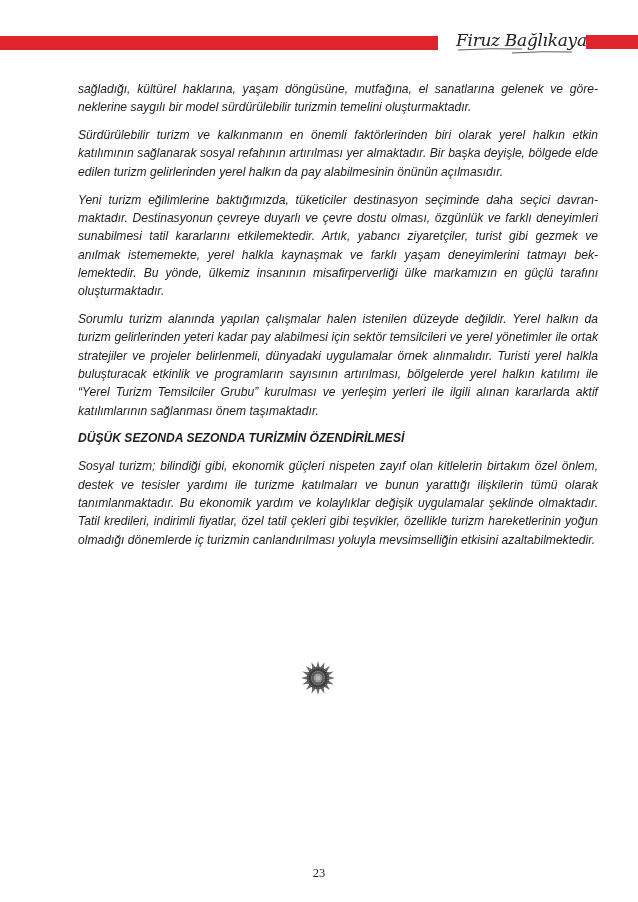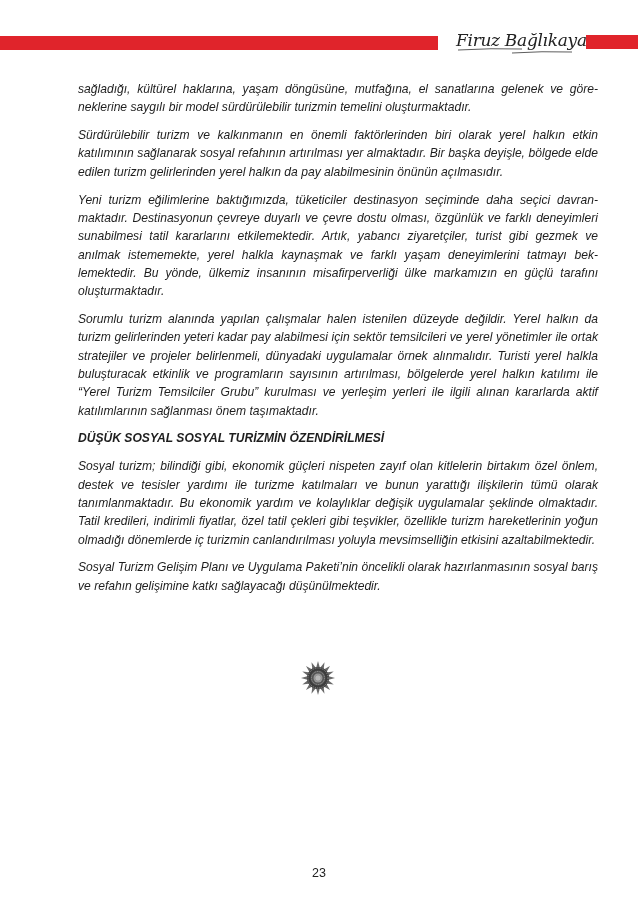--- a/index.html
+++ b/index.html
@@ -22,43 +22,42 @@
       font-size: 12.1px; line-height: 18.3px;
       text-align: justify; hyphens: manual; font-style: italic;
     }
     .content p { margin: 0 0 9.6px 0; }
     .content h2 {
       margin: 0 0 9.6px 0; font-size: 12.1px; line-height: 18.3px; font-weight: bold; text-align: left;
     }
     .ornament { position: absolute; left: 300px; top: 660px; width: 36px; height: 36px; }
     .page-number {
       position: absolute; left: 0; width: 638px; top: 866px; text-align: center;
-      font-family: Liberation Sans, sans-serif; font-size: 12.5px; color: #222;
+      font-family: Liberation Serif, serif; font-size: 12.5px; color: #222;
     }
   </style>
 </head>
 <body>
 
 <div class="bar-main"></div>
 <div class="signature">
   <svg width="126" height="30">
     <path d="M6 24 Q40 22 70 23 M60 27 Q90 25 120 26" stroke="#333" stroke-width="0.8" fill="none"></path>
   </svg>
   <span class="sig-text">Firuz Bağlıkaya</span>
 </div>
 <div class="bar-end"></div>
 
 <div class="content">
   <p>sağladığı, kültürel haklarına, yaşam döngüsüne, mutfağına, el sanatlarına gelenek ve göre­neklerine saygılı bir model sürdürülebilir turizmin temelini oluşturmaktadır.</p>
   <p>Sürdürülebilir turizm ve kalkınmanın en önemli faktörlerinden biri olarak yerel halkın etkin katılımının sağlanarak sosyal refahının artırılması yer almaktadır. Bir başka deyişle, bölgede elde edilen turizm gelirlerinden yerel halkın da pay alabilmesinin önünün açılmasıdır.</p>
   <p>Yeni turizm eğilimlerine baktığımızda, tüketiciler destinasyon seçiminde daha seçici davran­maktadır. Destinasyonun çevreye duyarlı ve çevre dostu olması, özgünlük ve farklı deneyim­leri sunabilmesi tatil kararlarını etkilemektedir. Artık, yabancı ziyaretçiler, turist gibi gezmek ve anılmak istememekte, yerel halkla kaynaşmak ve farklı yaşam deneyimlerini tatmayı bek­lemektedir. Bu yönde, ülkemiz insanının misafirperverliği ülke markamızın en güçlü tarafını oluşturmaktadır.</p>
   <p>Sorumlu turizm alanında yapılan çalışmalar halen istenilen düzeyde değildir. Yerel halkın da turizm gelirlerinden yeteri kadar pay alabilmesi için sektör temsilcileri ve yerel yönetimler ile ortak stratejiler ve projeler belirlenmeli, dünyadaki uygulamalar örnek alınmalıdır. Turisti yerel halkla buluşturacak etkinlik ve programların sayısının artırılması, bölgelerde yerel halkın katı­lımı ile “Yerel Turizm Temsilciler Grubu” kurulması ve yerleşim yerleri ile ilgili alınan kararlarda aktif katılımlarının sağlanması önem taşımaktadır.</p>
-  <h2>DÜŞÜK SOSYAL SOSYAL TURİZMİN ÖZENDİRİLMESİ</h2>
+  <h2>DÜŞÜK SEZONDA SEZONDA TURİZMİN ÖZENDİRİLMESİ</h2>
   <p>Sosyal turizm; bilindiği gibi, ekonomik güçleri nispeten zayıf olan kitlelerin birtakım özel ön­lem, destek ve tesisler yardımı ile turizme katılmaları ve bunun yarattığı ilişkilerin tümü olarak tanımlanmaktadır. Bu ekonomik yardım ve kolaylıklar değişik uygulamalar şeklinde olmakta­dır. Tatil kredileri, indirimli fiyatlar, özel tatil çekleri gibi teşvikler, özellikle turizm hareketlerinin yoğun olmadığı dönemlerde iç turizmin canlandırılması yoluyla mevsimselliğin etkisini azal­tabilmektedir.</p>
-  <p>Sosyal Turizm Gelişim Planı ve Uygulama Paketi’nin öncelikli olarak hazırlanmasının sosyal ba­rış ve refahın gelişimine katkı sağlayacağı düşünülmektedir.</p>
 </div>
 
 <div class="ornament">
   <svg width="36" height="36" viewBox="0 0 36 36">
     <g transform="translate(18,18)">
       <g fill="#6a6a6a">
         <polygon points="0,-17 2.2,-9 -2.2,-9"></polygon>
         <polygon points="0,-17 2.2,-9 -2.2,-9" transform="rotate(22.5)"></polygon>
         <polygon points="0,-17 2.2,-9 -2.2,-9" transform="rotate(45)"></polygon>
         <polygon points="0,-17 2.2,-9 -2.2,-9" transform="rotate(67.5)"></polygon>

